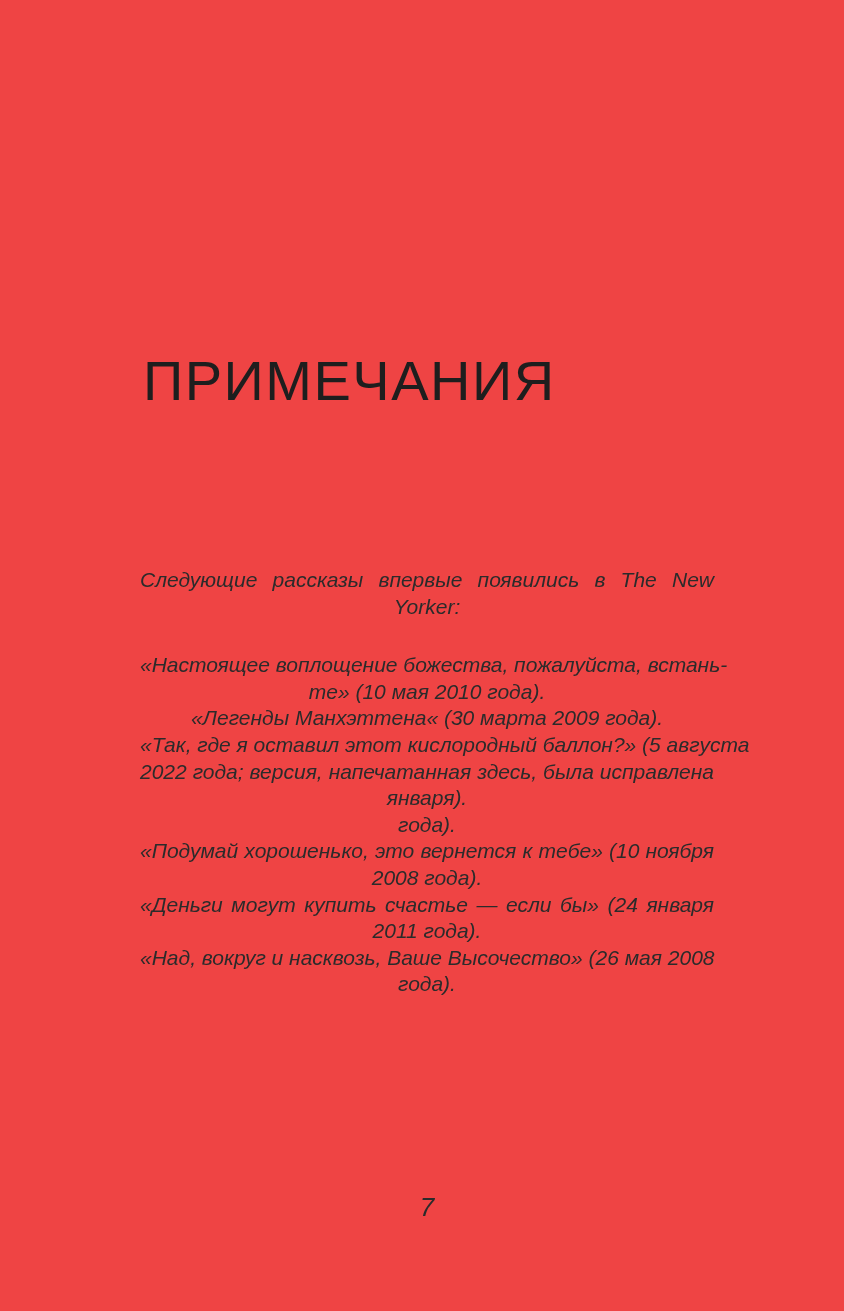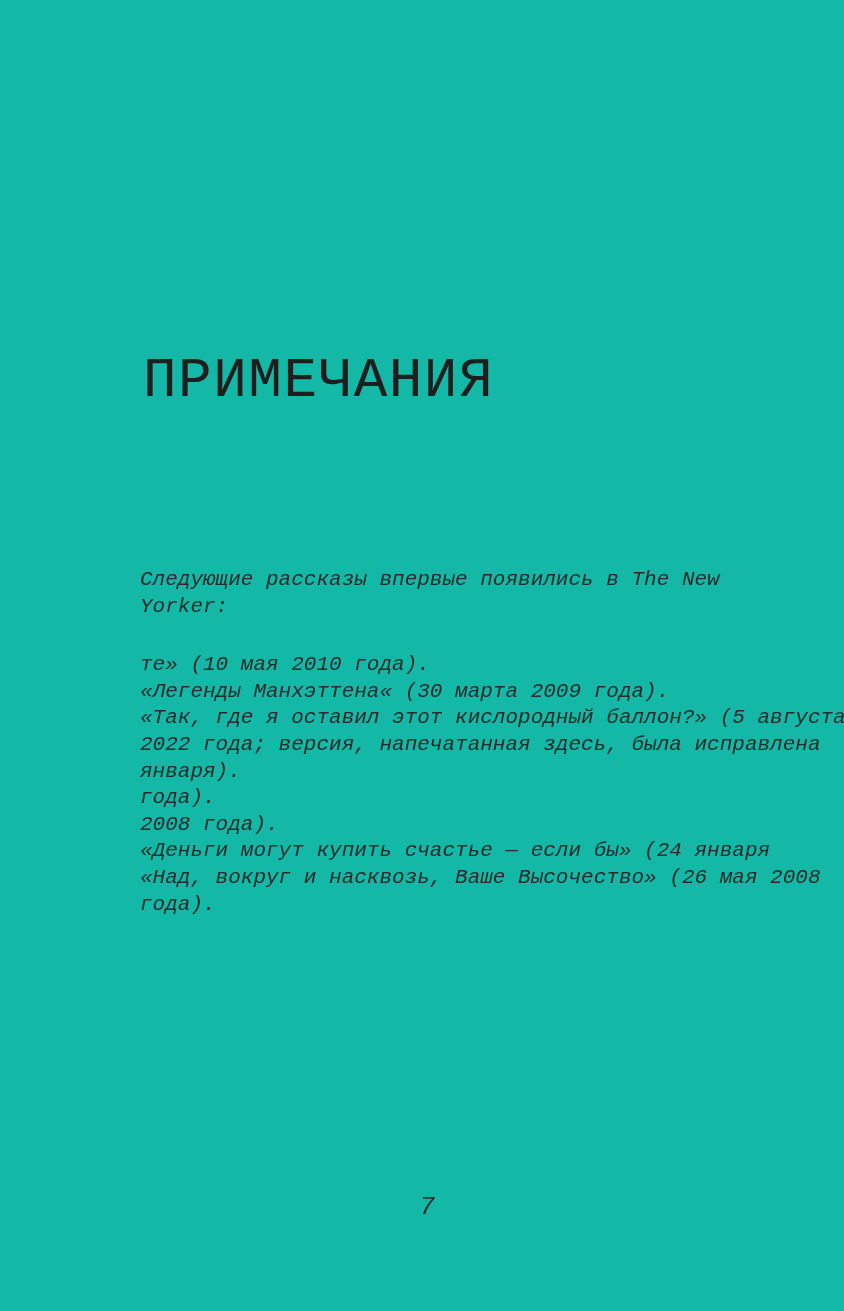--- a/index.html
+++ b/index.html
@@ -4,23 +4,23 @@
 <style>
   html, body {
     margin: 0;
     padding: 0;
     background: #ffffff;
   }
   .page {
     position: relative;
     width: 844px;
     height: 1311px;
-    background: #14b8a6;
+    background: #ef4444;
     overflow: hidden;
-    font-family: Liberation Mono, monospace;
+    font-family: Liberation Sans, sans-serif;
   }
   .chapter-title {
     position: absolute;
     left: 143px;
     top: 314px;
     font-size: 56px;
     line-height: 1.05;
     font-weight: normal;
     letter-spacing: 1.5px;
     color: #1e1e1e;
@@ -30,21 +30,21 @@
     position: absolute;
     left: 140px;
     top: 567px;
     width: 574px;
     font-style: italic;
     font-size: 21px;
     line-height: 26.6px;
     color: #2b2b2b;
   }
   .line {
-    text-align: left;
+    text-align: center;
     min-height: 26.6px;
   }
   .line.stretch {
     text-align: justify;
     text-align-last: justify;
     -moz-text-align-last: justify;
     white-space: nowrap;
   }
   .para-gap {
     height: 32px;
@@ -68,28 +68,31 @@
 
   <h1 class="chapter-title">ПРИМЕЧАНИЯ</h1>
 
   <div class="body-text">
     <div>
         <div class="line stretch">Следующие рассказы впервые появились в The New</div>
         <div class="line">Yorker:</div>
       </div>
     <div class="para-gap"></div>
     <div>
+        <div class="line stretch">«Настоящее воплощение божества, пожалуйста, встань-</div>
         <div class="line">те» (10 мая 2010 года).</div>
         <div class="line">«Легенды Манхэттена« (30 марта 2009 года).</div>
         <div class="line stretch">«Так, где я оставил этот кислородный баллон?» (5 августа</div>
         <div class="line stretch">2022 года; версия, напечатанная здесь, была исправлена</div>
         <div class="line">января).</div>
         <div class="line">года).</div>
+        <div class="line stretch">«Подумай хорошенько, это вернется к тебе» (10 ноября</div>
         <div class="line">2008 года).</div>
         <div class="line stretch">«Деньги могут купить счастье — если бы» (24 января</div>
+        <div class="line">2011 года).</div>
         <div class="line stretch">«Над, вокруг и насквозь, Ваше Высочество» (26 мая 2008</div>
         <div class="line">года).</div>
       </div>
   </div>
 
   <div class="page-number">7</div>
 
 </div>
 
 </body></html>

